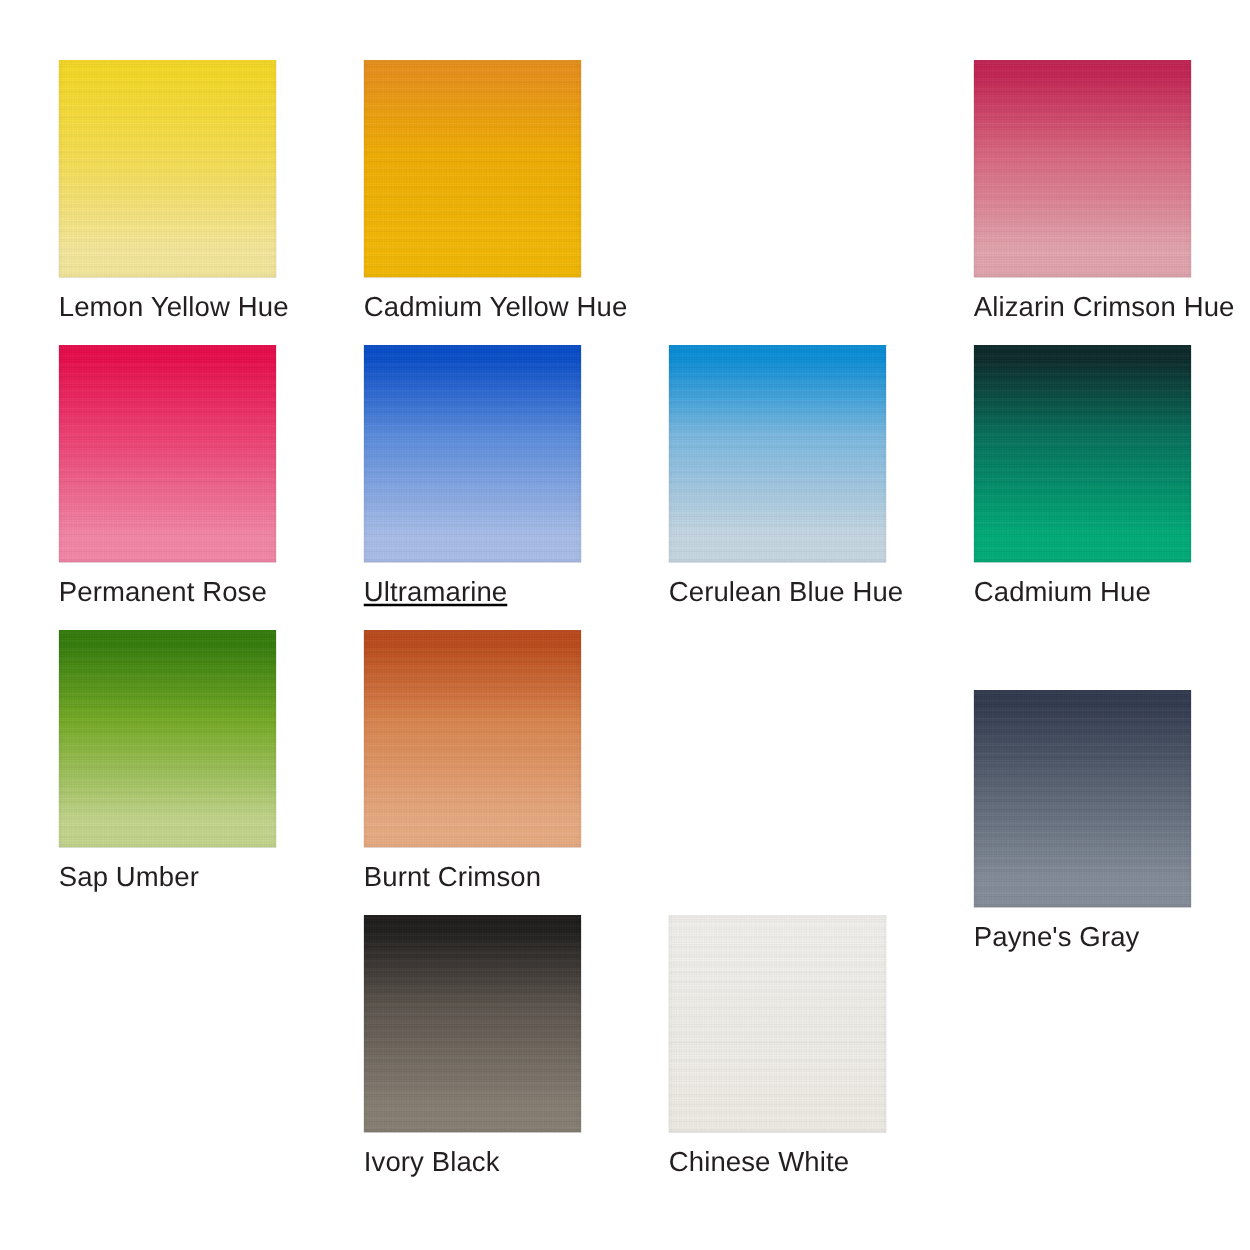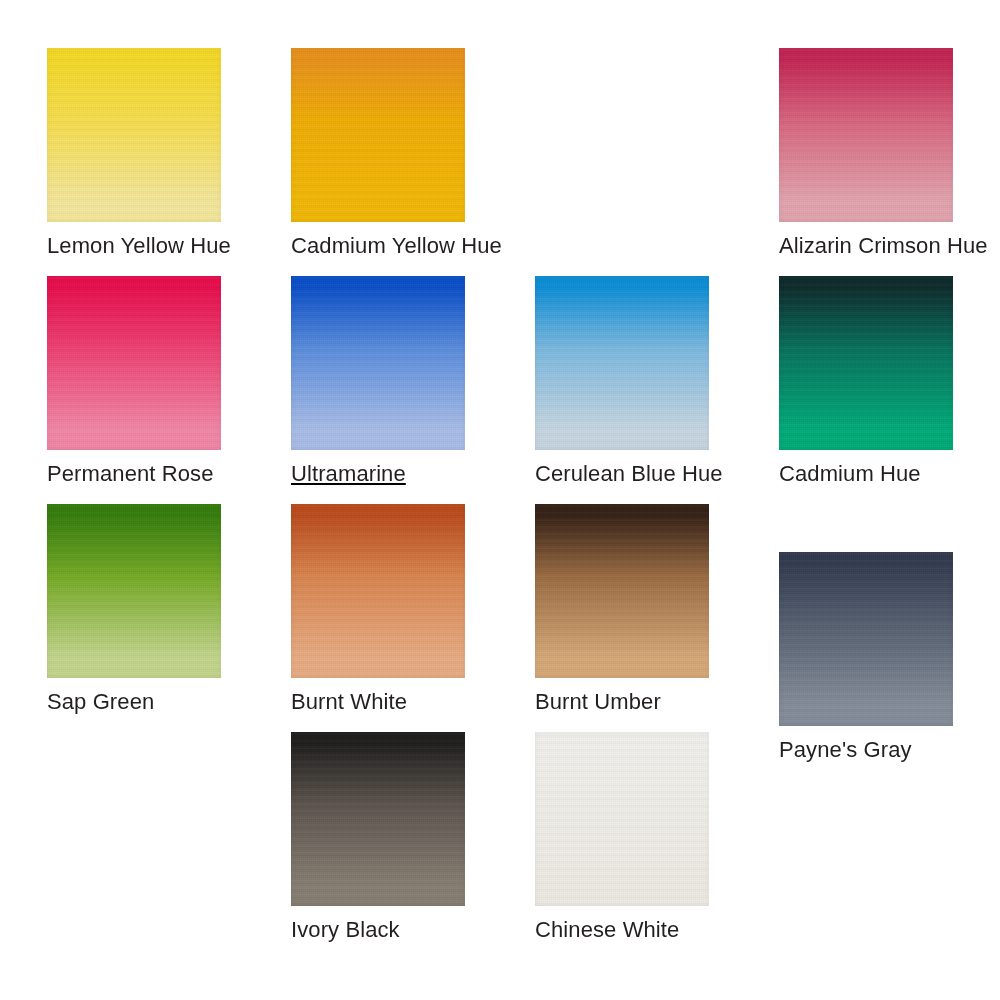--- a/index.html
+++ b/index.html
@@ -151,39 +151,30 @@
       </div>
       <div class="swatch-label">Cadmium Hue</div>
     </div>
     <div class="swatch-cell" style="left: 47px; top: 504px;">
       <div class="swatch-chip">
         <div class="swatch-paint" style="background: linear-gradient(rgb(52, 124, 12) 0%, rgb(52, 124, 12) 6%, rgb(118, 171, 38) 42%, rgb(195, 213, 140) 88%, rgb(195, 213, 140) 100%);"></div>
         <div class="swatch-texture"></div>
         <div class="swatch-weave"></div>
         <div class="swatch-edge"></div>
       </div>
-      <div class="swatch-label">Sap Green</div>
+      <div class="swatch-label">Sap Umber</div>
     </div>
     <div class="swatch-cell" style="left: 291px; top: 504px;">
       <div class="swatch-chip">
         <div class="swatch-paint" style="background: linear-gradient(rgb(187, 75, 28) 0%, rgb(187, 75, 28) 6%, rgb(217, 133, 79) 42%, rgb(232, 171, 130) 88%, rgb(232, 171, 130) 100%);"></div>
         <div class="swatch-texture"></div>
         <div class="swatch-weave"></div>
         <div class="swatch-edge"></div>
       </div>
-      <div class="swatch-label">Burnt White</div>
-    </div>
-    <div class="swatch-cell" style="left: 535px; top: 504px;">
-      <div class="swatch-chip">
-        <div class="swatch-paint" style="background: linear-gradient(rgb(52, 32, 21) 0%, rgb(52, 32, 21) 6%, rgb(156, 108, 66) 42%, rgb(214, 168, 119) 88%, rgb(214, 168, 119) 100%);"></div>
-        <div class="swatch-texture"></div>
-        <div class="swatch-weave"></div>
-        <div class="swatch-edge"></div>
-      </div>
-      <div class="swatch-label">Burnt Umber</div>
+      <div class="swatch-label">Burnt Crimson</div>
     </div>
     <div class="swatch-cell" style="left: 779px; top: 504px; margin-top: 48px;">
       <div class="swatch-chip">
         <div class="swatch-paint" style="background: linear-gradient(rgb(50, 58, 79) 0%, rgb(50, 58, 79) 6%, rgb(86, 96, 112) 42%, rgb(132, 140, 153) 88%, rgb(132, 140, 153) 100%);"></div>
         <div class="swatch-texture"></div>
         <div class="swatch-weave"></div>
         <div class="swatch-edge"></div>
       </div>
       <div class="swatch-label">Payne's Gray</div>
     </div>

